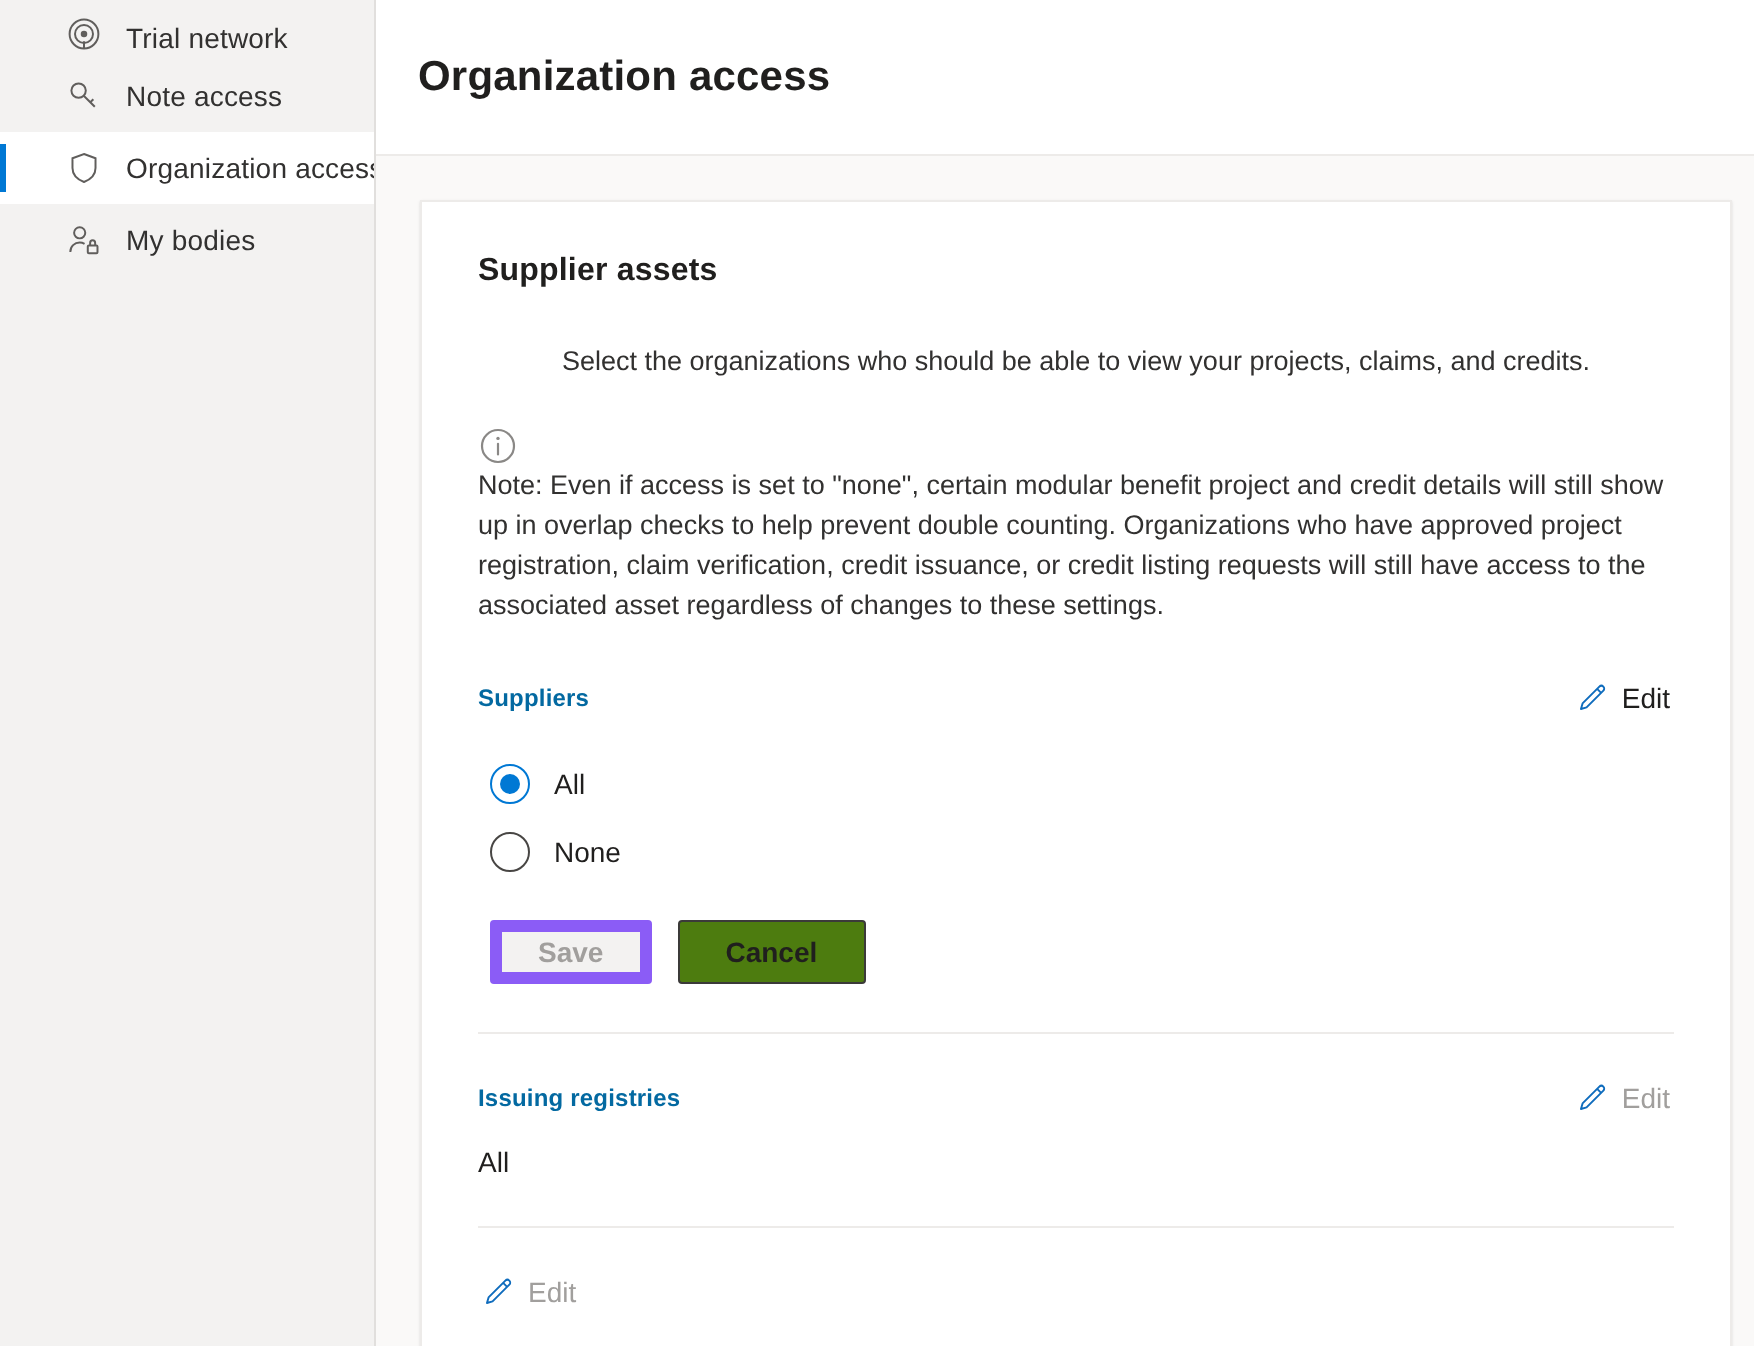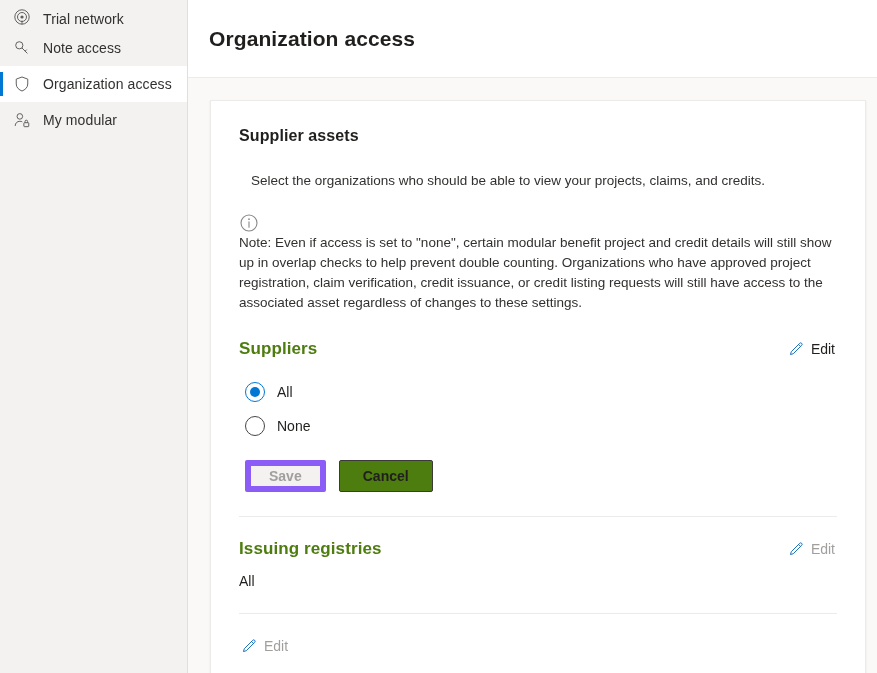--- a/index.html
+++ b/index.html
@@ -29,21 +29,21 @@
     background: #f3f2f1;
     border-right: 1px solid #e1dfdd;
     box-sizing: border-box;
     padding-top: 0;
     overflow: hidden;
   }
   .nav-item {
     display: flex;
     align-items: center;
     height: 36px;
-    padding-left: 12px;
+    padding-left: 32px;
     box-sizing: border-box;
     position: relative;
     cursor: pointer;
     font-size: 14px;
     color: #323130;
   }
   .nav-item:first-child {
     height: 30px;
     align-items: flex-end;
     padding-bottom: 3px;
@@ -119,22 +119,23 @@
   .card-title {
     font-size: 16px;
     font-weight: 600;
     color: #201f1e;
     margin: 0 0 27px 0;
     letter-spacing: 0.1px;
   }
   .card-desc {
     font-size: 13.5px;
     color: #323130;
-    margin: 0 0 22px 12px;
+    margin: 0 0 22px 0;
     line-height: 1.35;
+    text-align: center;
   }
 
   
   .note {
     display: flex;
     align-items: flex-start;
     margin: 0 0 26px 0;
     padding-right: 4px;
     flex-direction: column;
   }
@@ -152,23 +153,23 @@
   }
 
   
   .section-head {
     display: flex;
     align-items: center;
     justify-content: space-between;
     margin-bottom: 14px;
   }
   .section-title {
-    font-size: 17px;
+    font-size: 12px;
     font-weight: 600;
-    color: #4d7c0f;
+    color: #0369a1;
     letter-spacing: 0.1px;
   }
   .edit-link {
     display: flex;
     align-items: center;
     gap: 7px;
     cursor: pointer;
     font-size: 14px;
     color: #201f1e;
     background: none;
@@ -315,21 +316,21 @@
 
     <div class="nav-item">
       <span class="nav-icon">
         <svg width="18" height="18" viewBox="0 0 20 20" fill="none" stroke="currentColor" stroke-width="1.1">
           <circle cx="7.6" cy="6" r="3.1"></circle>
           <path d="M2.4 16.6 c0 -3.1 2.4 -5.2 5.2 -5.2 c1 0 1.9 0.25 2.7 0.7"></path>
           <rect x="12.1" y="13" width="5.4" height="4.4" rx="0.6"></rect>
           <path d="M13.4 13 v-1.4 a1.4 1.4 0 0 1 2.8 0 V13"></path>
         </svg>
       </span>
-      <span class="nav-label">My modular</span>
+      <span class="nav-label">My bodies</span>
     </div>
 
   </nav>
 
   <main class="main">
 
     <header class="page-header">
       <h1 class="page-title">Organization access</h1>
     </header>
 

